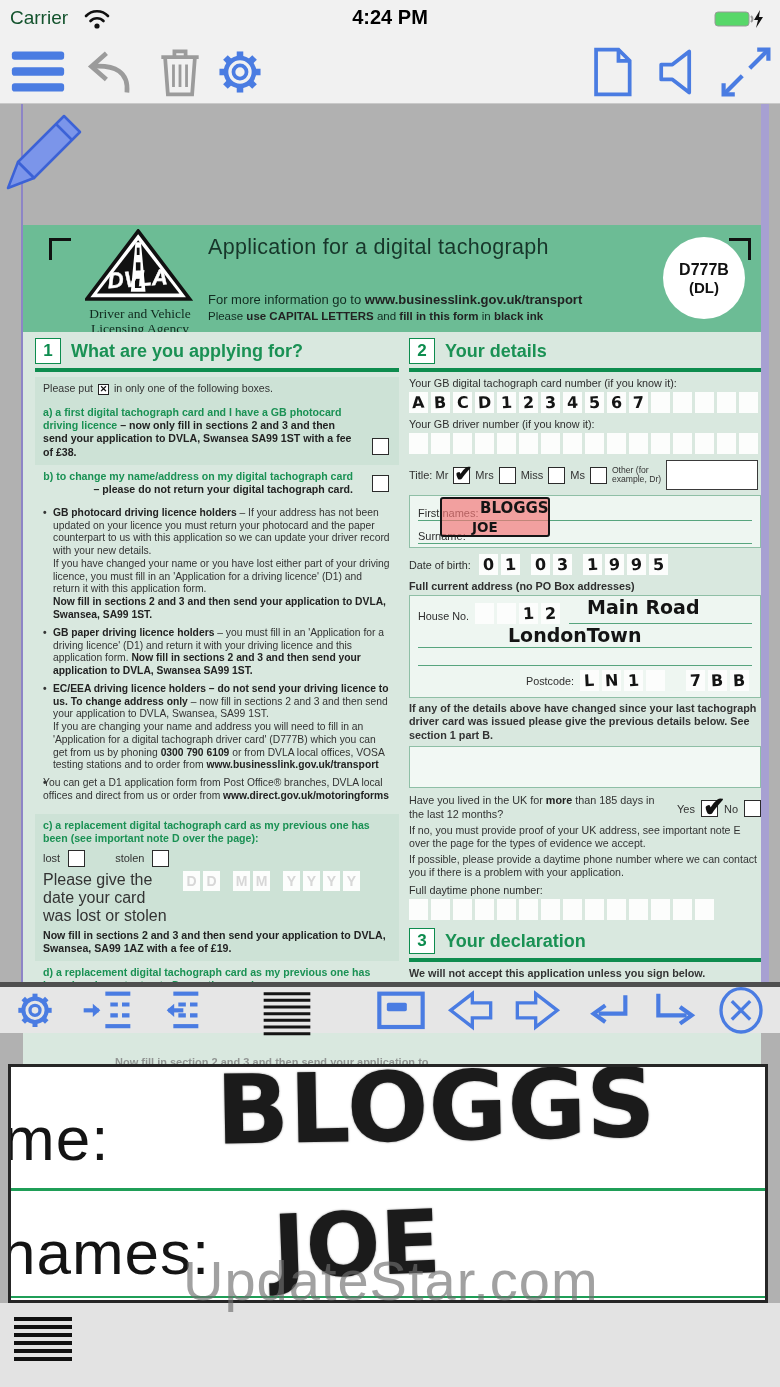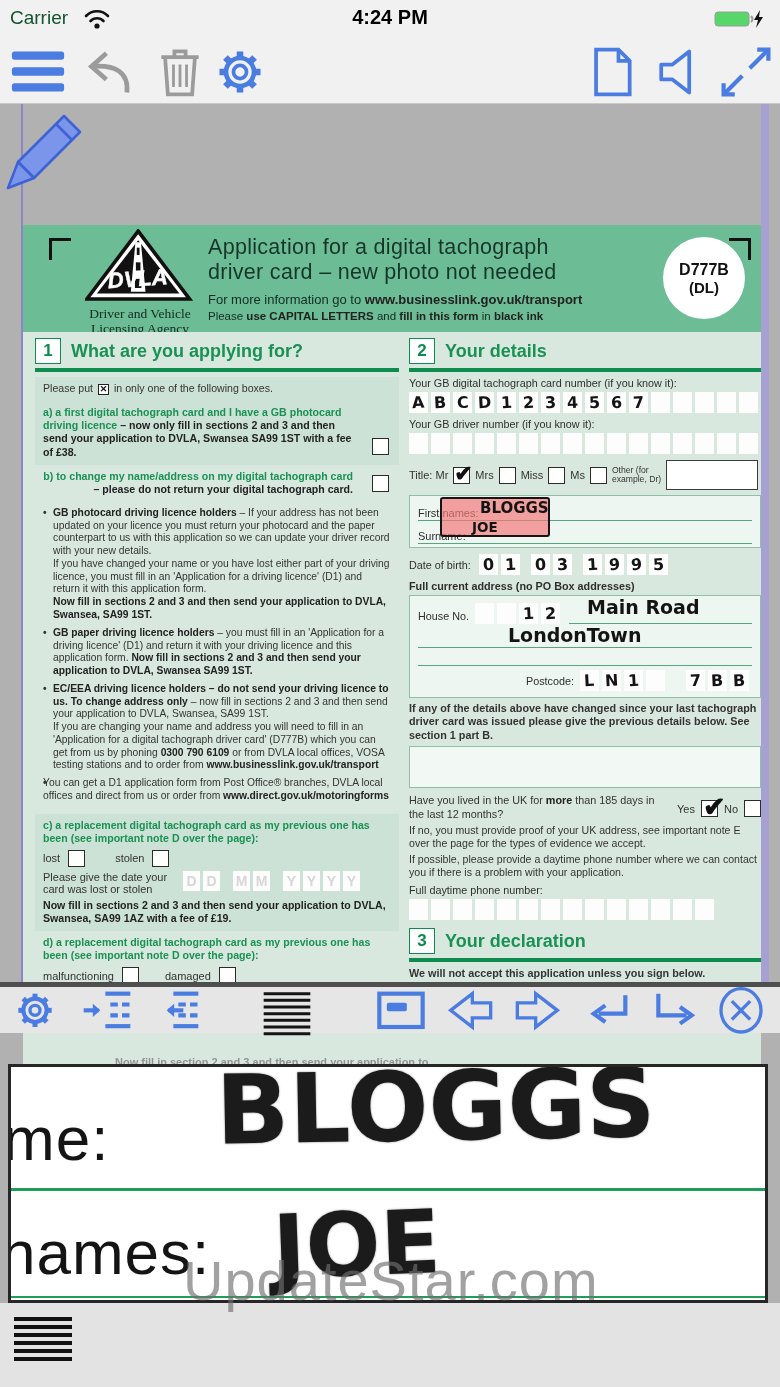--- a/index.html
+++ b/index.html
@@ -58,21 +58,21 @@
   .bullets p::before{content:"•";position:absolute;left:0;top:0;font-weight:700;}
   .seg-g{color:var(--gtext);font-weight:700;}
   .seg-b{font-weight:700;color:#222;}
   .seg-chk{display:inline-flex;width:11px;height:11px;border:1.5px solid #222;background:#fff;font-size:9px;line-height:9px;align-items:center;justify-content:center;font-weight:700;color:#111;margin:0 2px;}
   .chk{position:relative;display:inline-block;width:17px;height:17px;background:#fff;border:1.8px solid #2b2b2b;vertical-align:middle;}
   .chk.ticked::after{content:"✔";position:absolute;left:0px;top:-7px;font-size:22px;font-weight:700;color:#111;}
   .chk.bigtick::after{font-size:27px;top:-10px;left:1px;}
   .chk-abs{position:absolute;right:10px;bottom:10px;}
   .inline-chk-row{display:flex;align-items:center;gap:8px;font-size:11px;margin:5px 0 4px 0;}
   .daterow{display:flex;align-items:flex-start;gap:10px;margin:4px 0;}
-  .daterow .dlabel{font-size:11px;width:130px;}
+  .daterow .dlabel{font-size:16px;width:130px;}
   .gap6{width:6px;}
 
   .boxes{display:flex;}
   .box{width:19px;height:21px;background:#fcfdfc;margin-right:3px;display:flex;align-items:center;justify-content:center;overflow:visible;flex:none;}
   .box .hand-char{font-family:"DejaVu Sans",sans-serif;font-weight:700;font-size:16px;color:#141414;transform:rotate(-3deg);}
   .box .ghost-char{font-weight:700;font-size:14px;color:#d7d7d7;}
   .boxes.ghostboxes .box{width:17px;height:20px;}
 
   .hand{font-family:"DejaVu Sans",sans-serif;font-weight:700;color:#141414;}
 
@@ -242,21 +242,20 @@
         <rect x="56.5" y="20" width="3" height="8" fill="#111"></rect>
         <rect x="55.5" y="36" width="5" height="9" fill="#111"></rect>
         <rect x="54.5" y="54" width="7" height="10" fill="#111"></rect>
         <text x="58" y="62" text-anchor="middle" font-family="Liberation Sans, sans-serif" font-size="24" font-weight="bold" font-style="italic" fill="#fff" stroke="#fff" stroke-width="0.5" transform="rotate(-4 58 62)">DVLA</text>
       </svg>
       <div class="logosub"><span>Driver and Vehicle</span><br>
       <span>Licensing Agency</span></div>
     </div>
     <div class="htitle">
       <div>Application for a digital tachograph</div>
-      <div>driver card – new photo not needed</div>
     </div>
     <div class="hinfo"><span>For more information go to </span><span class="seg-b">www.businesslink.gov.uk/transport</span></div>
     <div class="hnote"><span>Please </span><span class="seg-b">use CAPITAL LETTERS</span><span> and </span><span class="seg-b">fill in this form</span><span> in </span><span class="seg-b">black ink</span></div>
     <div class="oval">
       <span class="l1">D777B</span>
       <span class="l2">(DL)</span>
     </div>
   </div>
 
   <div class="fbody">

